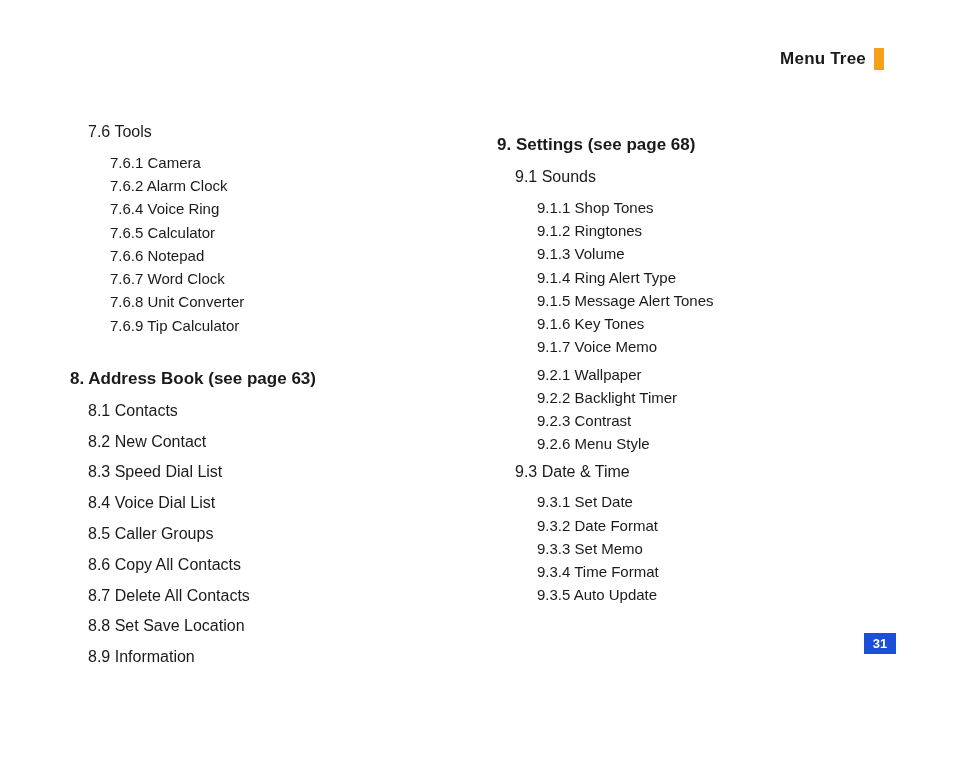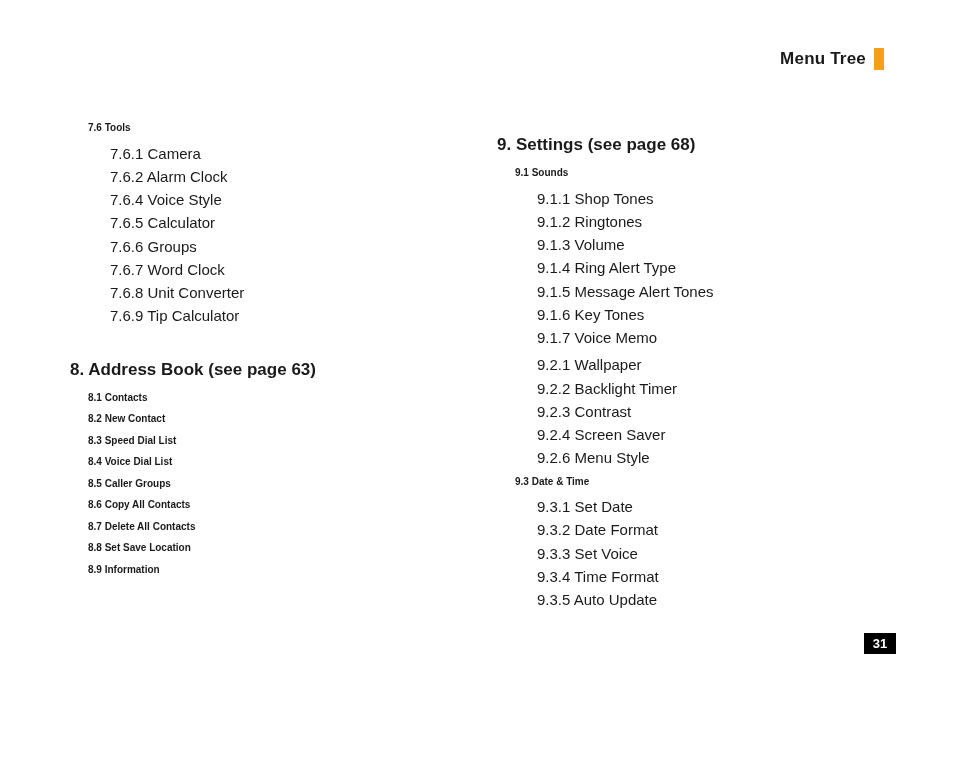--- a/index.html
+++ b/index.html
@@ -42,39 +42,39 @@
   }
   .col:last-child { padding-right:0;margin-top:15px; }
 
   .lvl1 {
     font-weight:700;
     font-size:17px;
     font-stretch:condensed;
     margin:0 0 10px 0;
   }
   .lvl2 {
-    font-weight:700;
-    font-size:10px;
+    font-weight:400;
+    font-size:16px;
     font-stretch:condensed;
     margin:0 0 6px 18px;
     line-height:1.55;
   }
   .lvl3-block { margin:0 0 14px 40px; }
   .lvl3 {
     font-weight:400;
     font-size:15px;
     font-stretch:condensed;
     line-height:1.55;
   }
   .sec-gap { height:18px; }
 
   .page-num-box {
     position:absolute;
     right:58px; bottom:38px;
-    background:#000000;
+    background:#1d4ed8;
     color:#ffffff;
     font-weight:700;
     font-size:13px;
     font-stretch:condensed;
     padding:3px 6px;
     min-width:20px;
     text-align:center;
   }
 </style>
 </head>
@@ -88,23 +88,23 @@
   </div>
 
   <div class="columns">
 
     <div class="col">
 
       <div class="lvl2">7.6 Tools</div>
       <div class="lvl3-block">
         <div class="lvl3">7.6.1 Camera</div>
         <div class="lvl3">7.6.2 Alarm Clock</div>
-        <div class="lvl3">7.6.4 Voice Style</div>
+        <div class="lvl3">7.6.4 Voice Ring</div>
         <div class="lvl3">7.6.5 Calculator</div>
-        <div class="lvl3">7.6.6 Groups</div>
+        <div class="lvl3">7.6.6 Notepad</div>
         <div class="lvl3">7.6.7 Word Clock</div>
         <div class="lvl3">7.6.8 Unit Converter</div>
         <div class="lvl3">7.6.9 Tip Calculator</div>
       </div>
 
       <div class="sec-gap"></div>
 
       <div class="lvl1">8.  Address Book (see page 63)</div>
       <div class="lvl2">8.1 Contacts</div>
       <div class="lvl2">8.2 New Contact</div>
@@ -129,29 +129,28 @@
         <div class="lvl3">9.1.4 Ring Alert Type</div>
         <div class="lvl3">9.1.5 Message Alert Tones</div>
         <div class="lvl3">9.1.6 Key Tones</div>
         <div class="lvl3">9.1.7 Voice Memo</div>
       </div>
 
       <div class="lvl3-block" style="margin-bottom:4px;">
         <div class="lvl3">9.2.1 Wallpaper</div>
         <div class="lvl3">9.2.2 Backlight Timer</div>
         <div class="lvl3">9.2.3 Contrast</div>
-        <div class="lvl3">9.2.4 Screen Saver</div>
         <div class="lvl3">9.2.6 Menu Style</div>
       </div>
 
       <div class="lvl2">9.3 Date &amp; Time</div>
       <div class="lvl3-block">
         <div class="lvl3">9.3.1 Set Date</div>
         <div class="lvl3">9.3.2 Date Format</div>
-        <div class="lvl3">9.3.3 Set Voice</div>
+        <div class="lvl3">9.3.3 Set Memo</div>
         <div class="lvl3">9.3.4 Time Format</div>
         <div class="lvl3">9.3.5 Auto Update</div>
       </div>
     </div>
 
   </div>
 
   <div class="page-num-box">31</div>
 
 </div>

